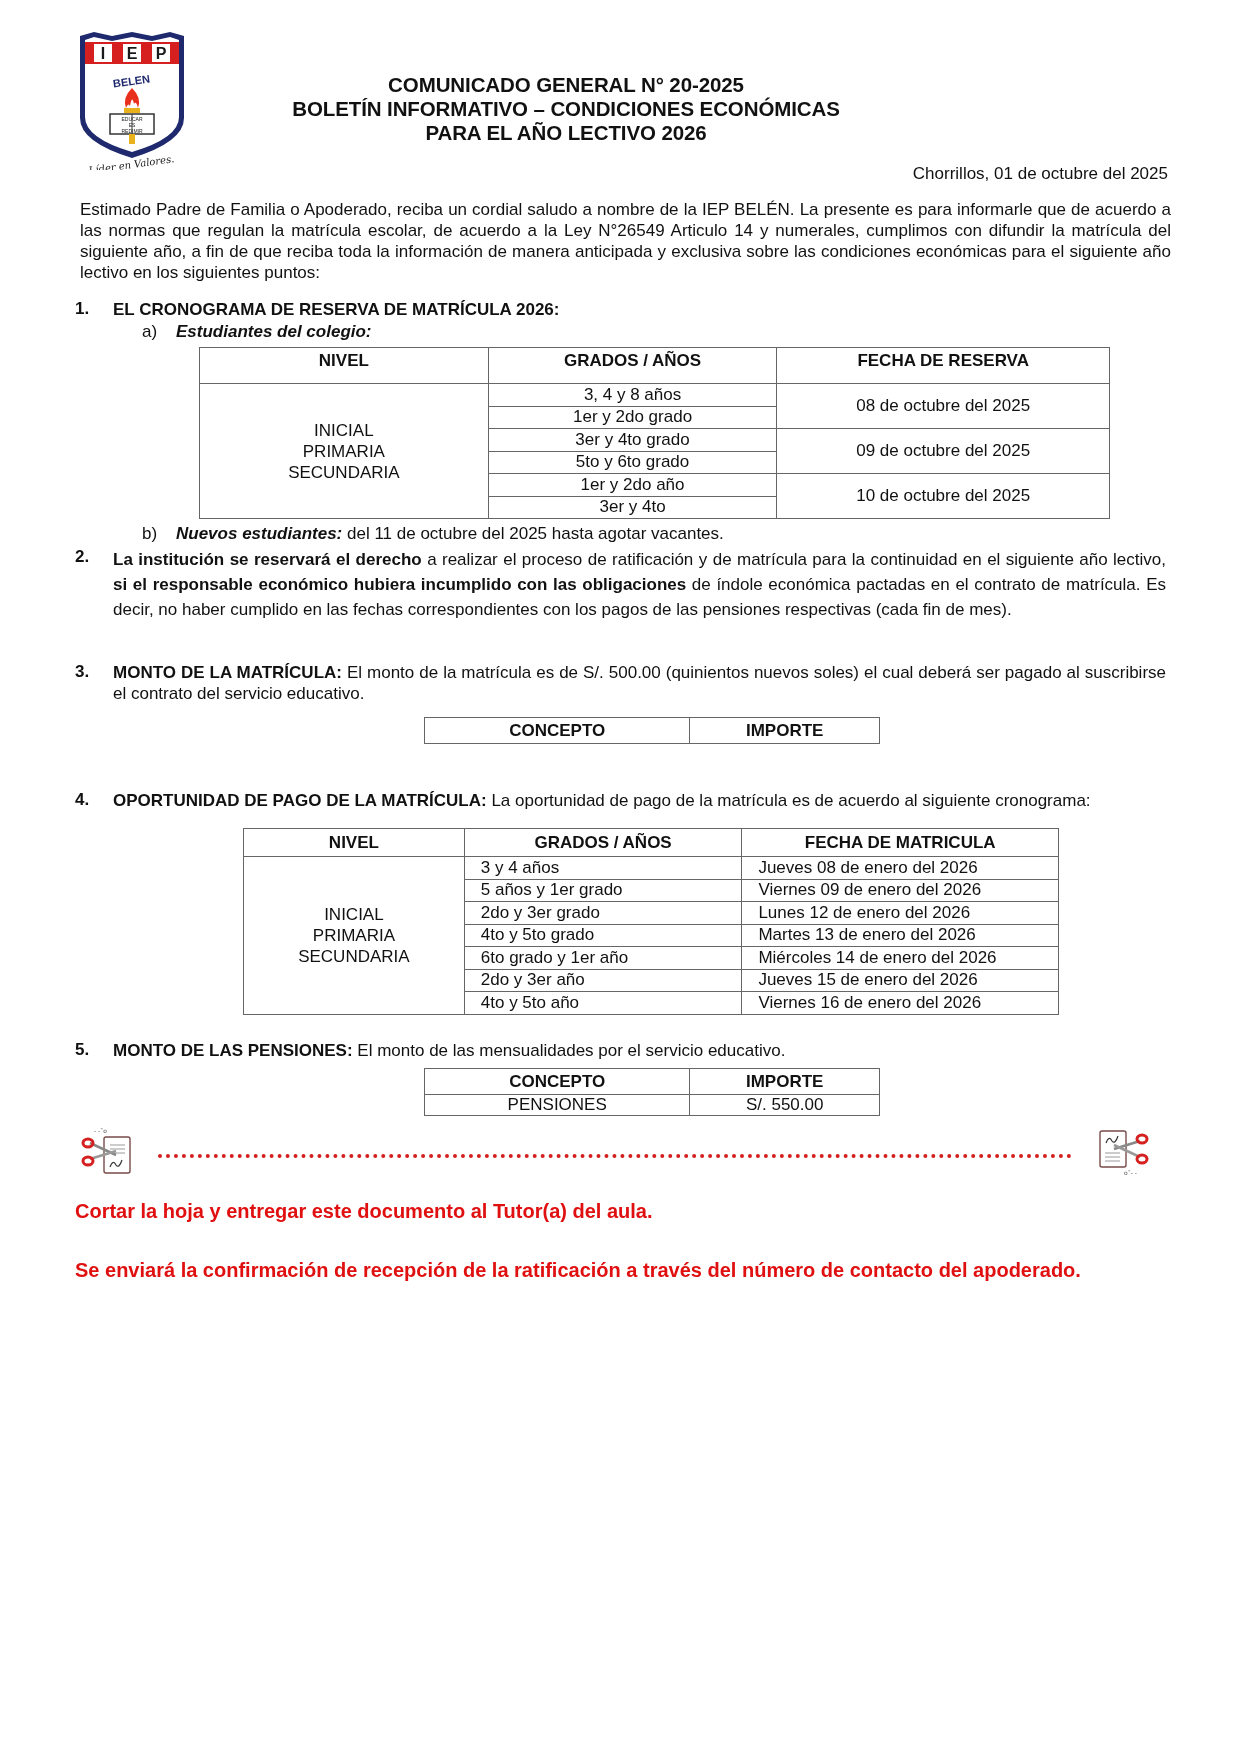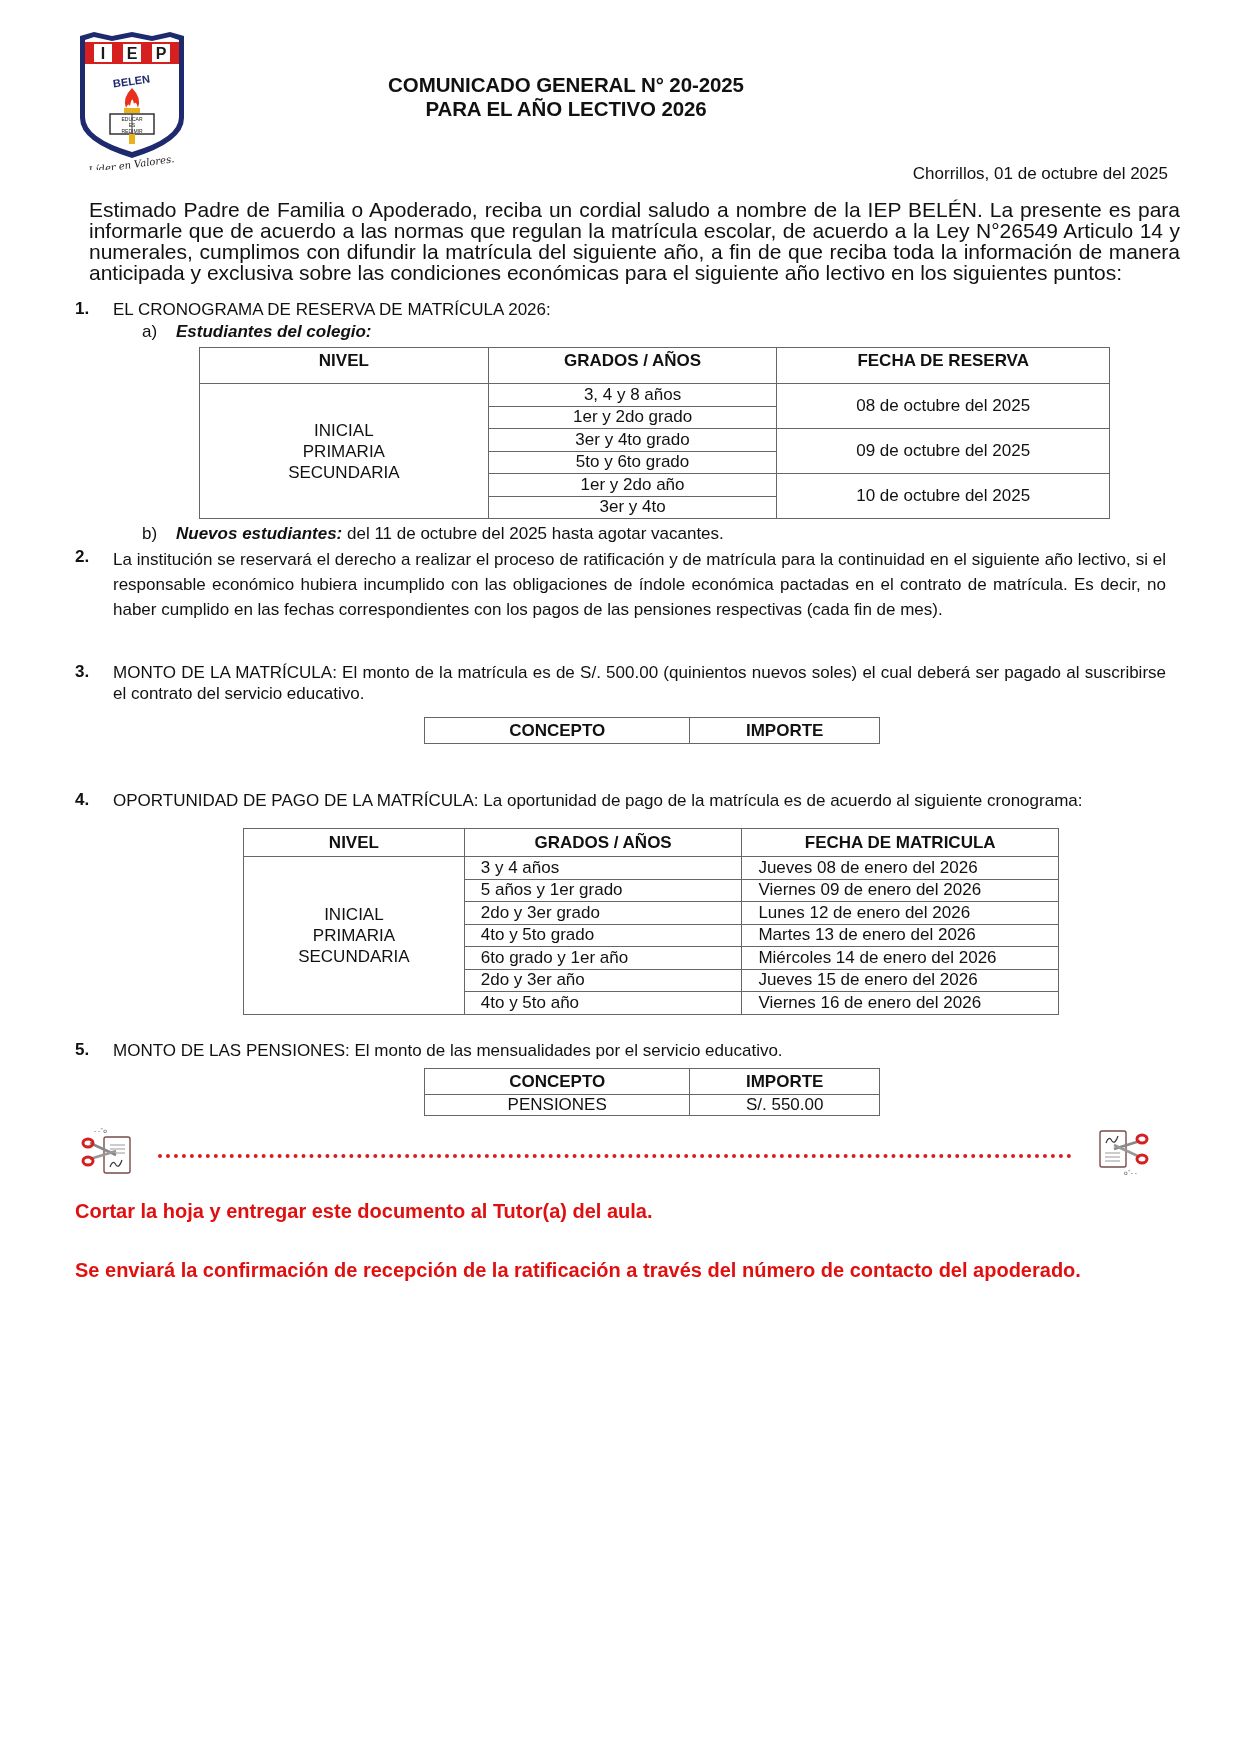--- a/index.html
+++ b/index.html
@@ -3,25 +3,25 @@
 <meta charset="utf-8">
 <style>
   * { box-sizing: border-box; margin: 0; padding: 0; }
   html, body { width: 1240px; height: 1755px; background: #ffffff; }
   body { font-family: "Liberation Sans", sans-serif; color: #111; position: relative; font-size: 17px; }
   .page { position: absolute; left: 0; top: 0; width: 1240px; height: 1755px; }
   .logo { position: absolute; left: 72px; top: 30px; width: 120px; height: 140px; }
   .header { position: absolute; left: 0; width: 1132px; top: 73px; text-align: center; }
   .header div { font-weight: bold; font-size: 20.5px; line-height: 24px; letter-spacing: -0.1px; }
   .dateline { position: absolute; right: 72px; top: 164px; font-size: 17px; }
-  .intro { position: absolute; left: 89px; width: 1091px; top: 199px; font-size: 21px; line-height: 21px; text-align: justify; }
+  .intro { position: absolute; left: 80px; width: 1091px; top: 199px; font-size: 17px; line-height: 21px; text-align: justify; }
   .sec { position: absolute; left: 75px; width: 1091px; font-size: 17px; }
   .sec .num { position: absolute; left: 0; font-weight: bold; }
   .sec .body { margin-left: 38px; line-height: 21px; text-align: justify; }
-  .b { font-weight: normal; }
+  .b { font-weight: bold; }
   .bi { font-weight: bold; font-style: italic; }
   .sub { position: absolute; font-size: 17px; }
   .sub .lbl { display: inline-block; width: 34px; }
   table { border-collapse: collapse; position: absolute; font-size: 17px; margin-left: 34px; }
   td, th { border: 1.5px solid #666; }
   th { font-weight: bold; font-size: 17px; }
   .t1 { left: 165px; top: 347px; width: 911px; }
   .t1 th { height: 36px; vertical-align: top; padding-top: 3px; }
   .t1 td { height: 22.5px; text-align: center; padding: 0; line-height: 20px; }
   .t1 .nivel { line-height: 21px; }
@@ -64,20 +64,21 @@
       <text x="60" y="91" font-family="Liberation Sans, sans-serif" font-size="5" text-anchor="middle" fill="#222">EDUCAR</text>
       <text x="60" y="97" font-family="Liberation Sans, sans-serif" font-size="5" text-anchor="middle" fill="#222">ES</text>
       <text x="60" y="103" font-family="Liberation Sans, sans-serif" font-size="5" text-anchor="middle" fill="#222">REDIMIR</text>
       <rect x="57" y="104" width="6" height="10" fill="#e9b21c"></rect>
       <text x="60" y="138" font-family="DejaVu Serif, serif" font-style="italic" font-size="10" text-anchor="middle" fill="#222" transform="rotate(-8 60 138)">Líder en Valores.</text>
     </svg>
   </div>
 
   <div class="header">
     <div>COMUNICADO GENERAL N° 20-2025</div>
+    <div>BOLETÍN INFORMATIVO – CONDICIONES ECONÓMICAS</div>
     <div>PARA EL AÑO LECTIVO 2026</div>
   </div>
 
   <div class="dateline">Chorrillos, 01 de octubre del 2025</div>
 
   <div class="intro">Estimado Padre de Familia o Apoderado, reciba un cordial saludo a nombre de la IEP BELÉN. La presente es para informarle que de acuerdo a las normas que regulan la matrícula escolar, de acuerdo a la Ley N°26549 Articulo 14 y numerales, cumplimos con difundir la matrícula del siguiente año, a fin de que reciba toda la información de manera anticipada y exclusiva sobre las condiciones económicas para el siguiente año lectivo en los siguientes puntos:</div>
 
   <div class="sec" style="top:299px;">
     <span class="num">1.</span>
     <div class="body b">EL CRONOGRAMA DE RESERVA DE MATRÍCULA 2026:</div>

